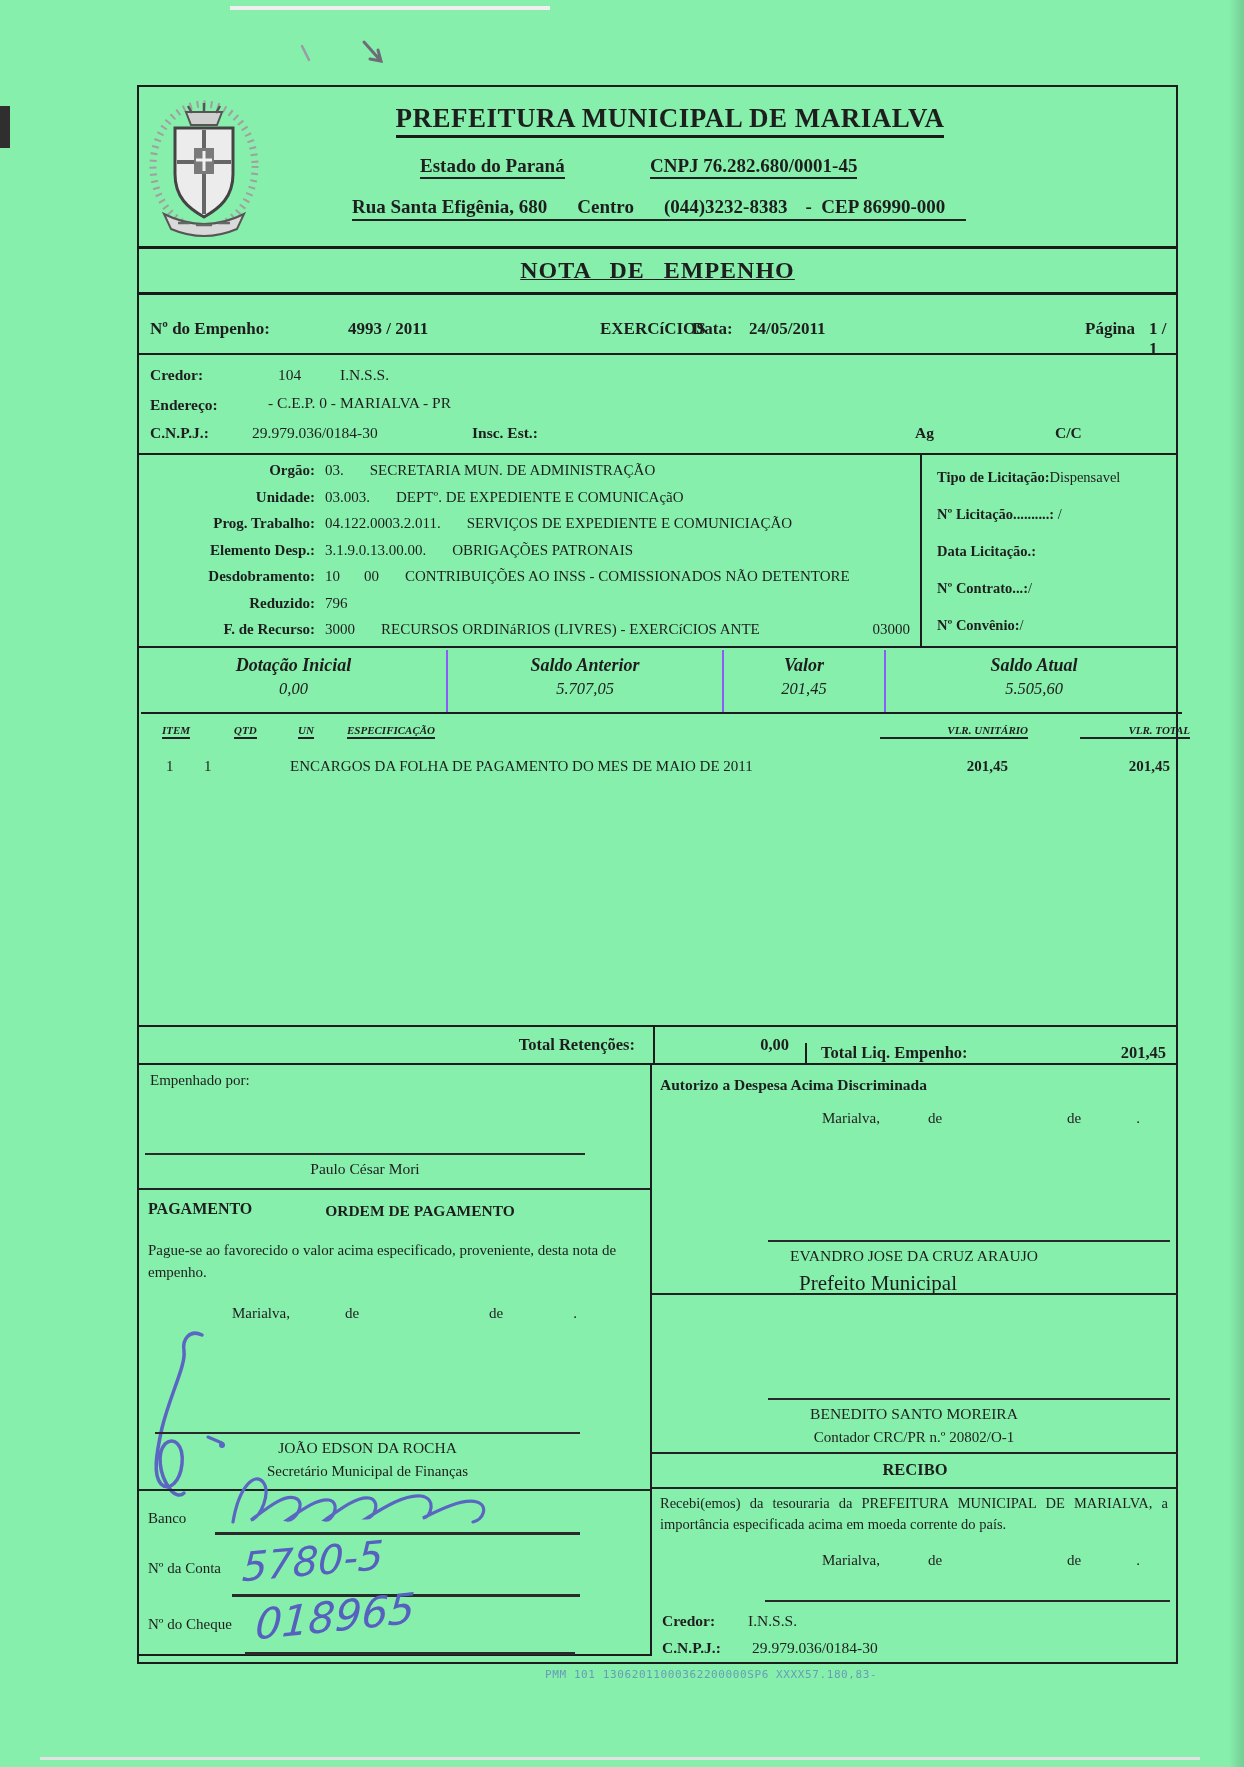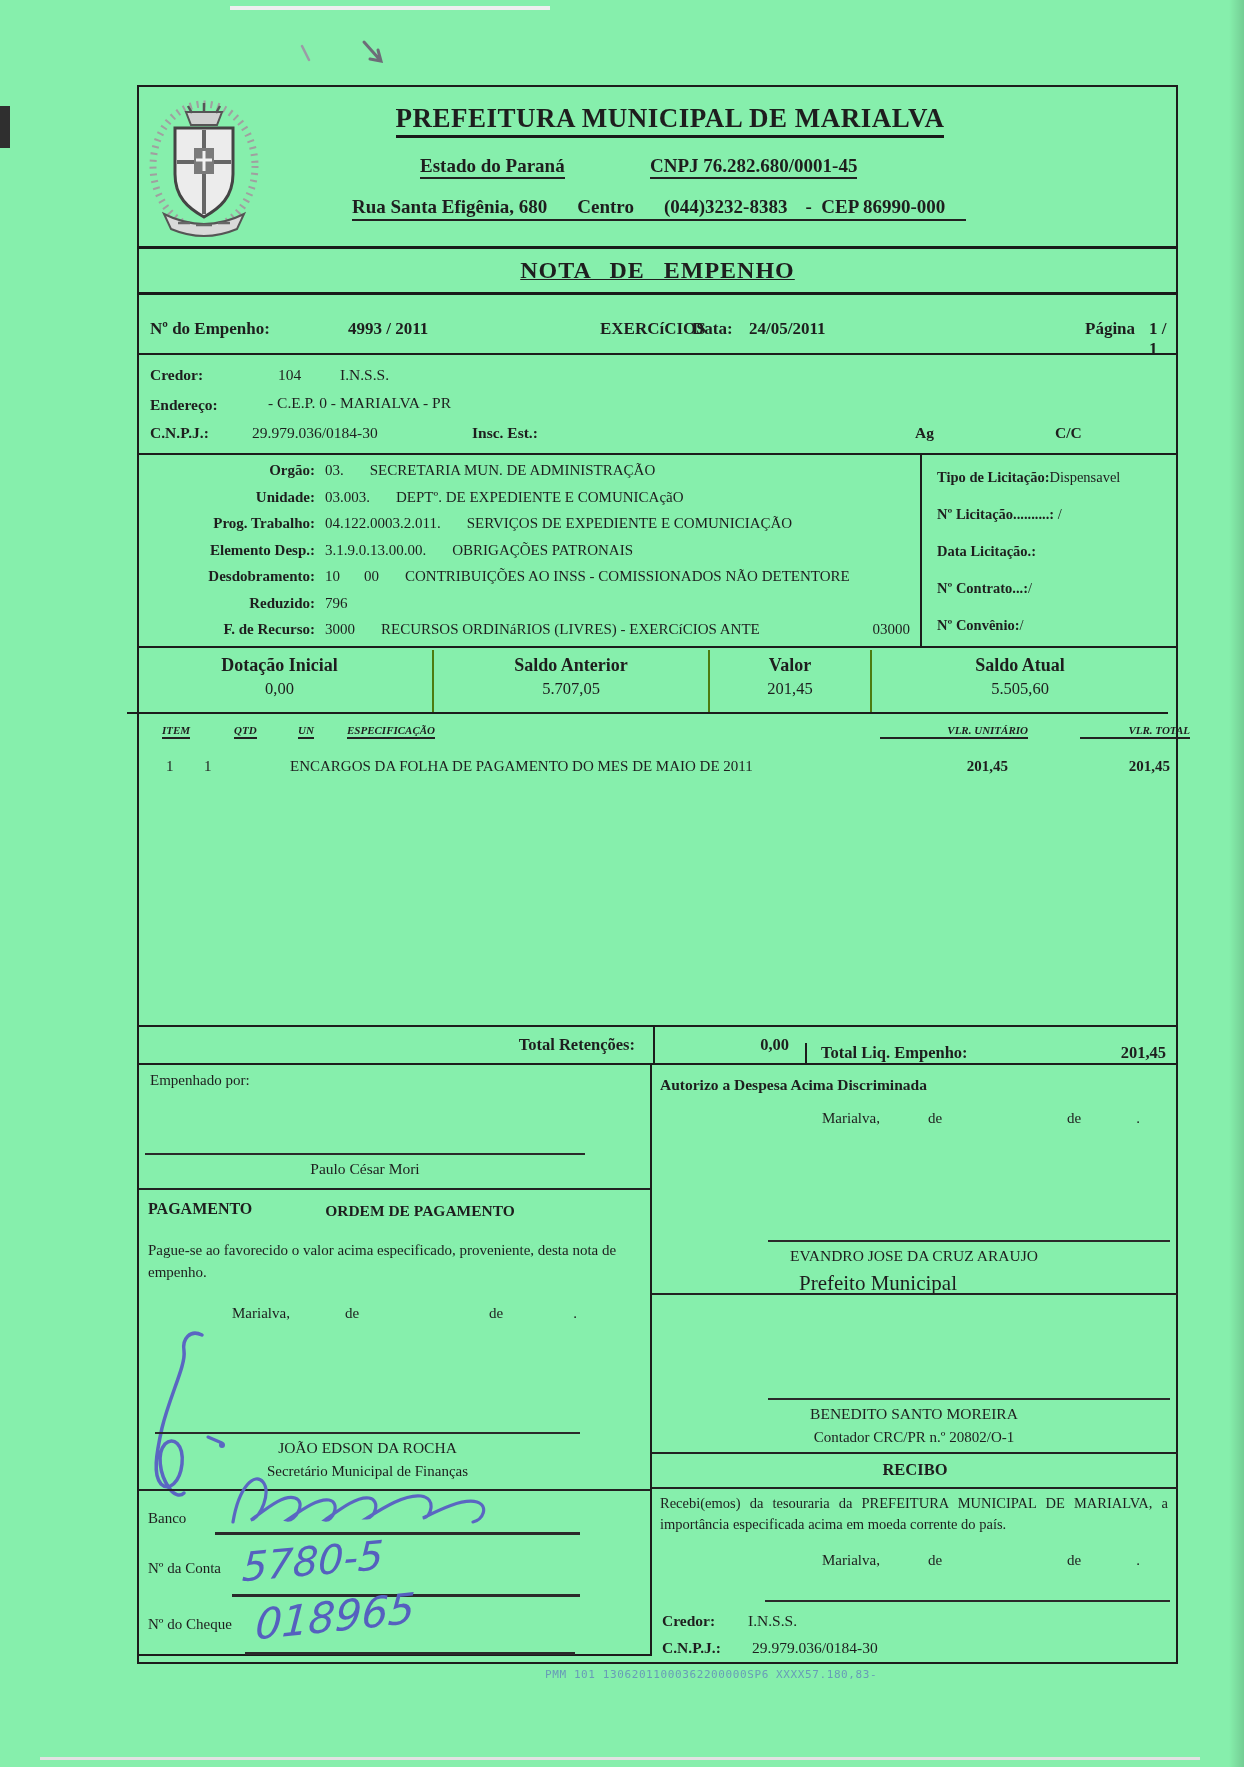--- a/index.html
+++ b/index.html
@@ -29,23 +29,23 @@
   .bc{margin-left:10px;white-space:pre;}
   .bc2{margin-left:24px;}
   .bd{margin-left:26px;}
   .bc2:empty,.bd:empty{margin-left:0;}
   .bt{margin-left:auto;}
   
   .licbox{position:absolute;left:920px;top:455px;width:258px;height:193px;border-left:2px solid #1c1c1c;box-sizing:border-box;}
   .lrow{position:absolute;left:15px;font-size:14.5px;white-space:pre;}
   .llab{font-weight:bold;}
   
-  .totals{position:absolute;left:127px;top:650px;width:1041px;height:64px;display:flex;border-bottom:2px solid #1c1c1c;box-sizing:border-box;}
+  .totals{position:absolute;left:141px;top:650px;width:1041px;height:64px;display:flex;border-bottom:2px solid #1c1c1c;box-sizing:border-box;font-style:italic;}
   .tcol{box-sizing:border-box;padding-top:5px;}
-  .tcol + .tcol{border-left:2px solid #4d7c0f;}
+  .tcol + .tcol{border-left:2px solid #8b5cf6;}
   .tlabel{font-size:18px;font-weight:bold;text-align:center;}
   .tvalue{font-size:16.5px;text-align:center;margin-top:3px;}
   
   .ith{font-size:11px;font-weight:bold;font-style:italic;border-bottom:2px solid #222;padding-bottom:1px;margin-left:20px;}
   .itv{font-size:15px;}
   
   .retrow{position:absolute;left:137px;top:1025px;width:1041px;height:40px;border-top:2px solid #1c1c1c;border-bottom:2px solid #1c1c1c;box-sizing:border-box;display:flex;align-items:center;font-size:16.5px;font-weight:bold;}
   .retc1{width:516px;text-align:right;padding-right:18px;box-sizing:border-box;}
   .retc2{width:152px;border-left:2px solid #1c1c1c;text-align:right;padding-right:16px;box-sizing:border-box;align-self:stretch;display:flex;align-items:center;justify-content:flex-end;}
   .retc3{flex:1;border-left:2px solid #1c1c1c;align-self:stretch;display:flex;align-items:center;justify-content:space-between;padding:0 12px 0 14px;margin-top:16px;}

